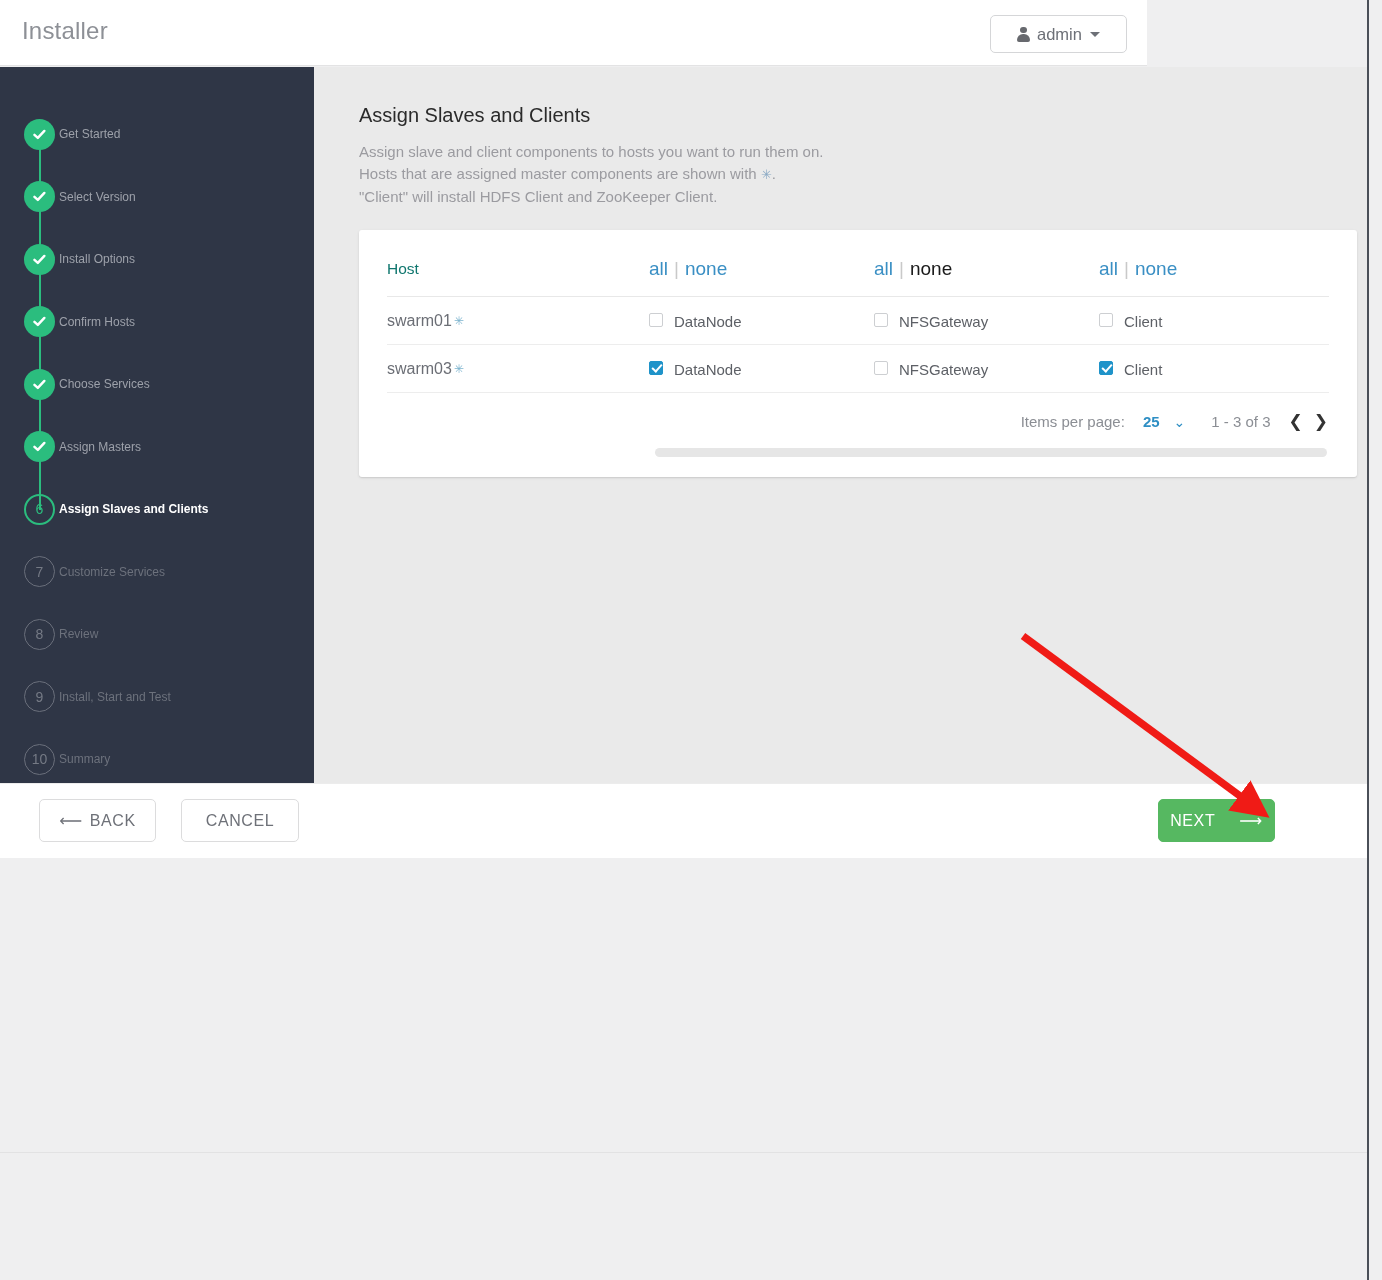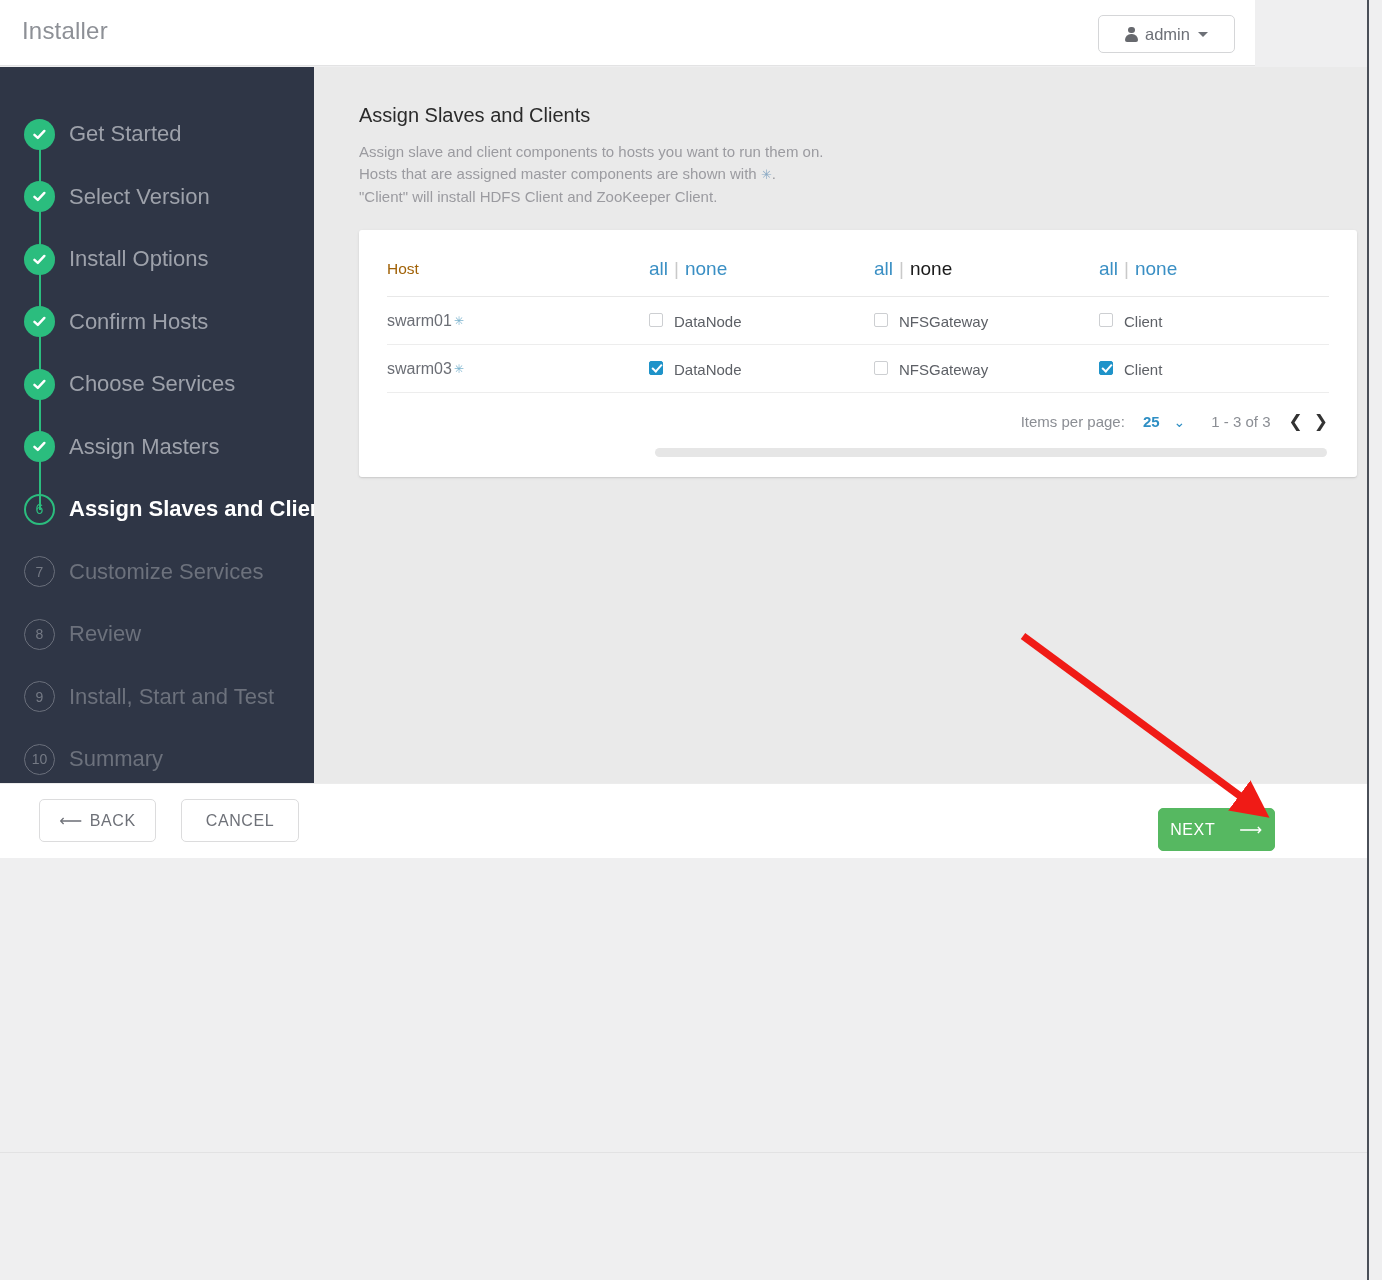--- a/index.html
+++ b/index.html
@@ -29,21 +29,21 @@
     position: absolute;
     left: 1371px; top: 0;
     width: 11px; height: 1280px;
     background: #efeff0;
   }
 
   
   .topbar {
     position: absolute;
     left: 0; top: 0;
-    width: 1255px; height: 66px;
+    width: 1147px; height: 66px;
     background: #ffffff;
     border-bottom: 1px solid #e3e3e4;
   }
   .app-title {
     position: absolute;
     left: 22px; top: 17px;
     font-size: 24px;
     color: #8d9096;
     font-weight: 400;
     letter-spacing: .2px;
@@ -141,22 +141,22 @@
     background: transparent;
     border: 2px solid #2bbd7e;
     color: #2bbd7e;
   }
   .bullet.todo {
     background: transparent;
     border: 1.6px solid #6a6f7b;
     color: #757a85;
   }
   .step-label {
-    margin-left: 14px;
-    font-size: 22px;
+    margin-left: 4px;
+    font-size: 12px;
     color: #9498a1;
     white-space: nowrap;
   }
   .step.done .step-label { color: #9da1aa; }
   .step.active .step-label {
     color: #ffffff;
     font-weight: bold;
   }
   .step.dim .step-label { color: #6c717c; }
 
@@ -198,21 +198,21 @@
     table-layout: fixed;
   }
   table.assign thead th {
     text-align: left;
     padding: 4px 0 16px 0;
     border-bottom: 1px solid #e8e8e8;
     font-weight: normal;
   }
   .th-host {
     font-size: 15.5px;
-    color: #a16207;
+    color: #0f766e;
     font-weight: bold;
   }
   .allnone {
     font-size: 19px;
     white-space: nowrap;
   }
   .allnone a {
     color: #3a8fc4;
     text-decoration: none;
     cursor: pointer;
@@ -335,21 +335,20 @@
     border: 1px solid #dcdcdd;
     background: #ffffff;
     color: #6e7178;
   }
   .btn-next {
     right: 94px; width: 117px;
     background: #56b861;
     border: 1px solid #56b861;
     color: #ffffff;
     gap: 24px;
-    margin-top: 9px;
   }
 
   
   .annot {
     position: absolute;
     left: 0; top: 0;
     width: 1369px; height: 1280px;
     pointer-events: none;
     z-index: 50;
   }

